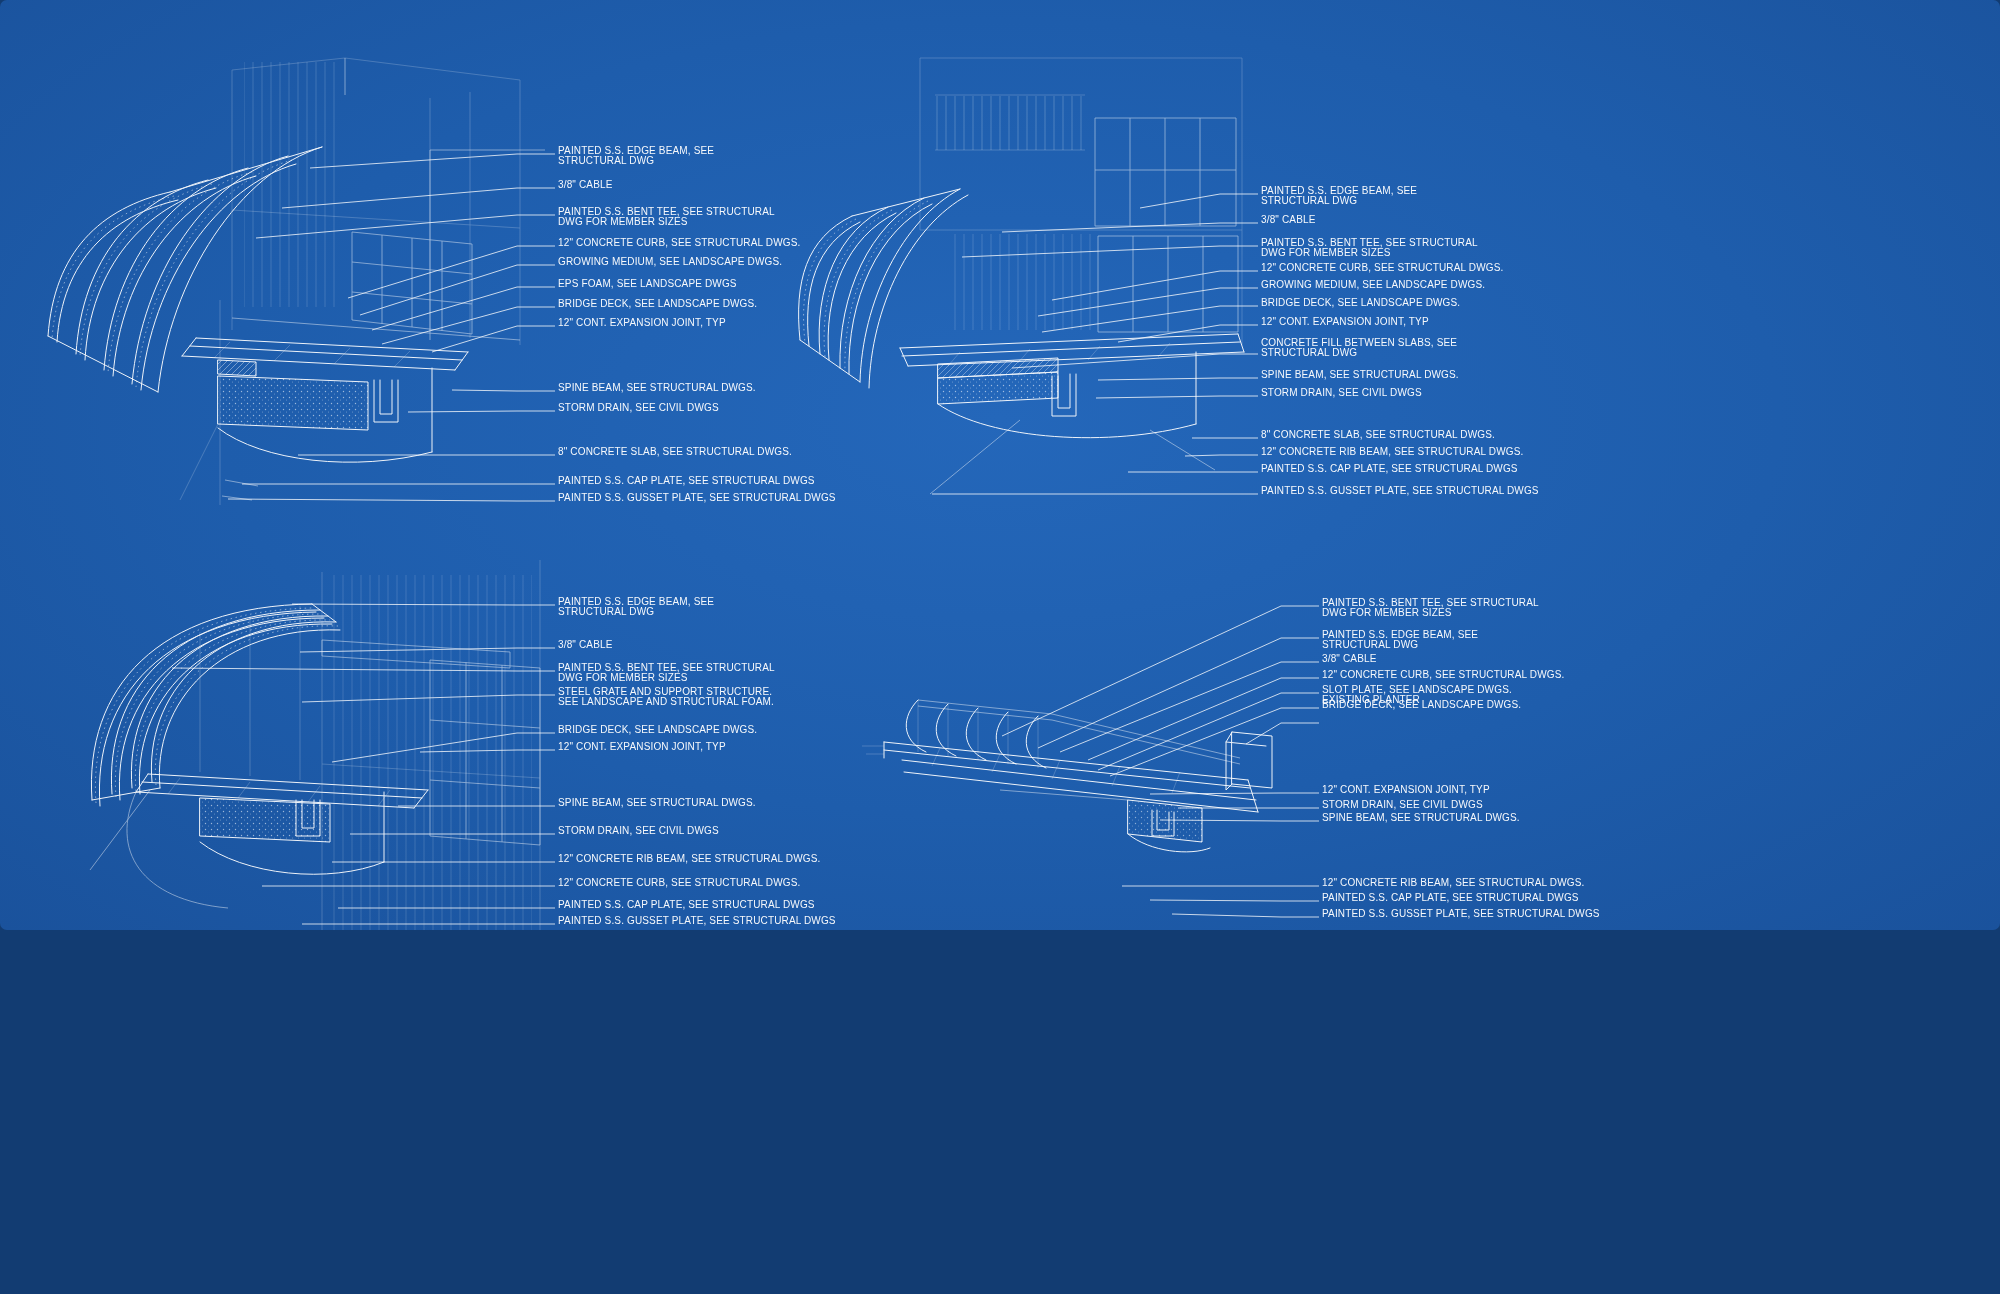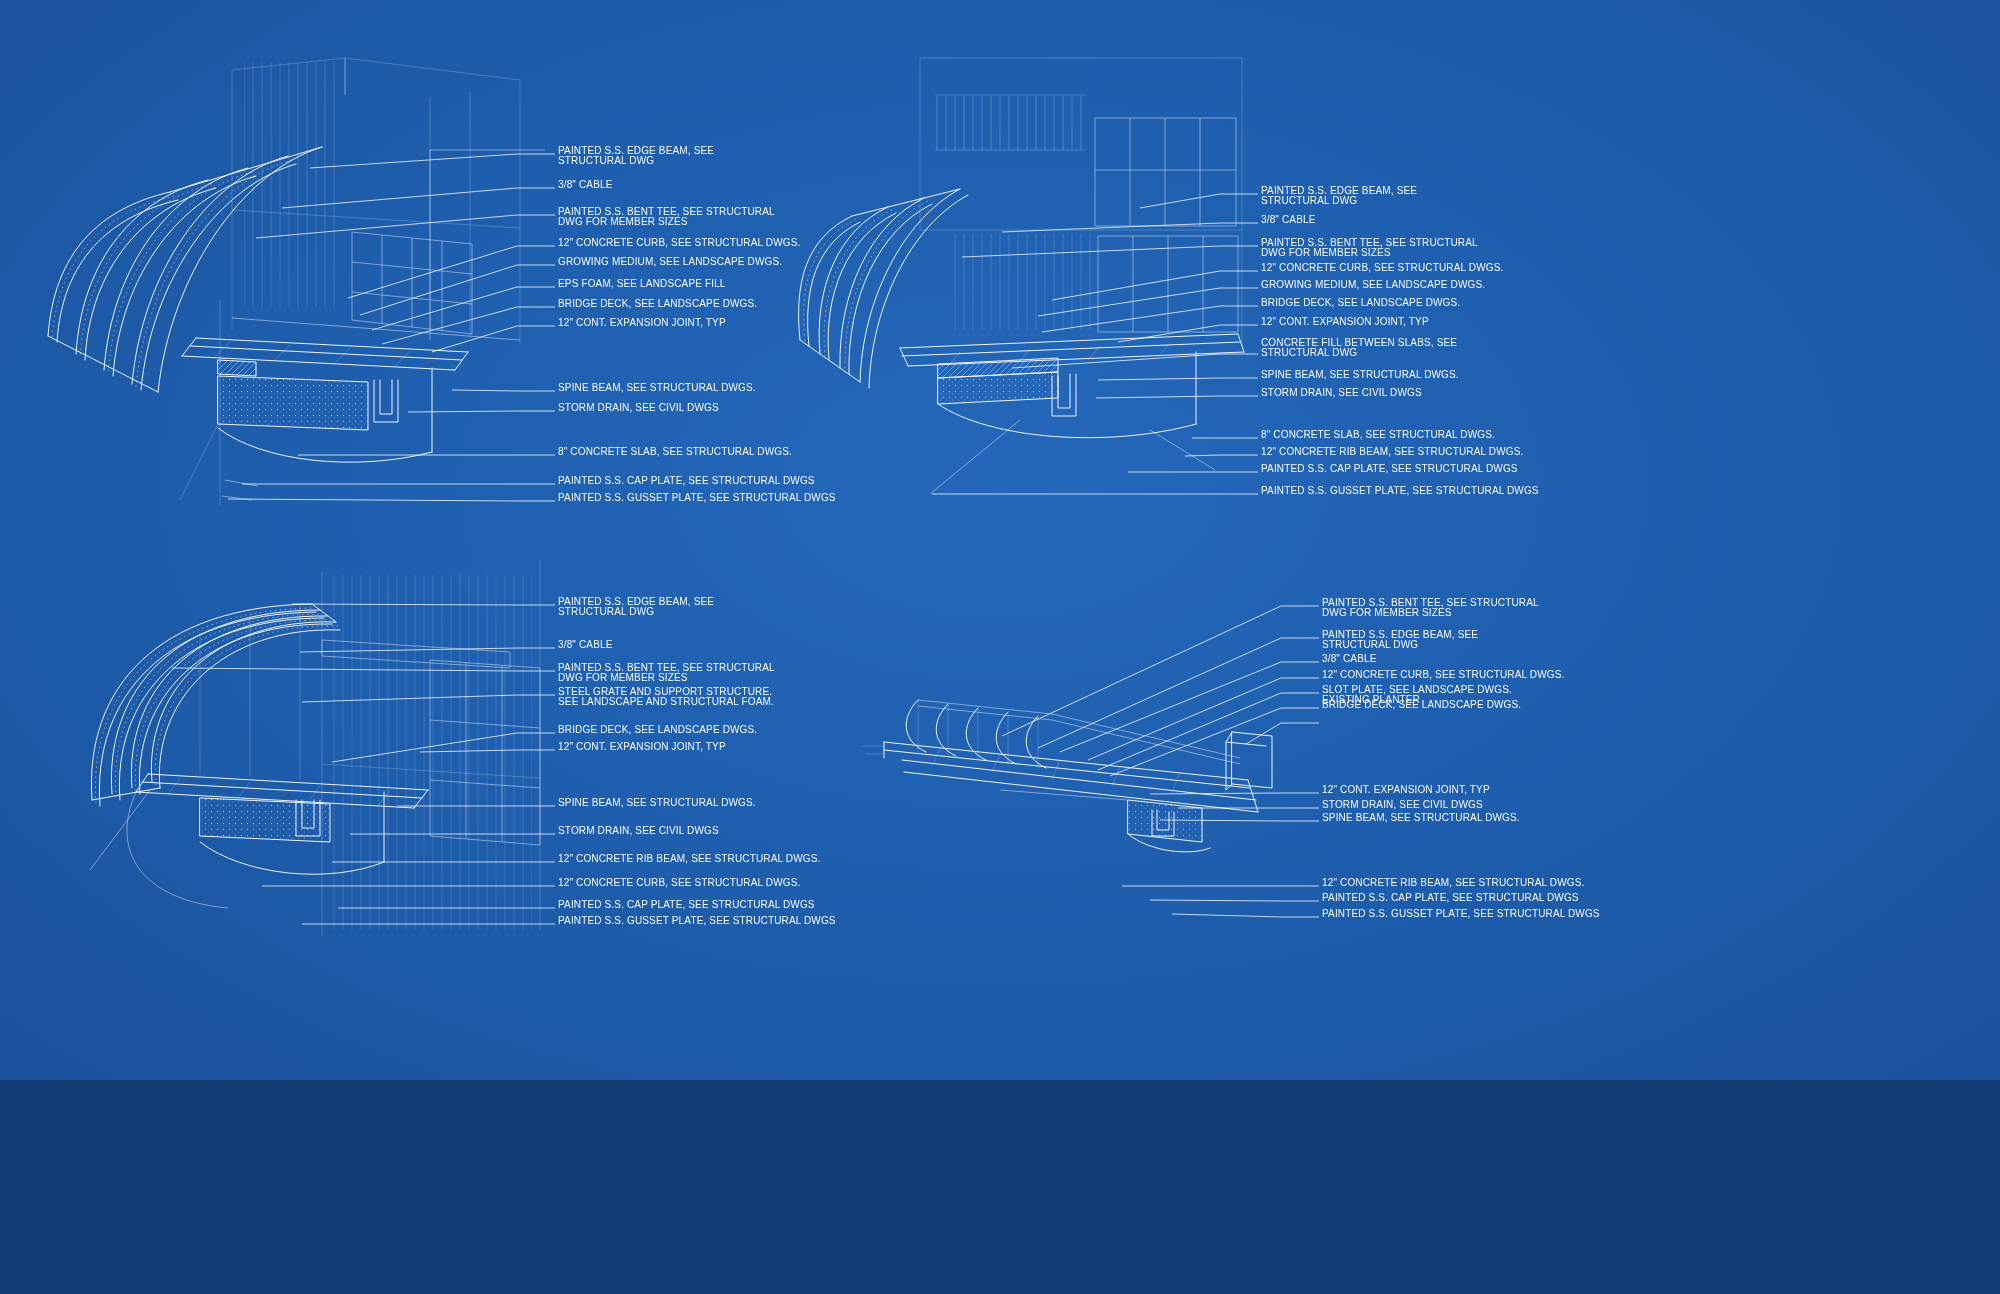--- a/index.html
+++ b/index.html
@@ -1,19 +1,20 @@
 <!DOCTYPE html>
 <html><head>
 <meta charset="utf-8">
 <style>
   html,body{margin:0;padding:0;background:#123c72;}
   #sheet{
-    position:relative;width:2000px;height:1080px;overflow:hidden;
+    position:relative;width:2000px;height:930px;overflow:hidden;
     background:radial-gradient(ellipse at 50% 45%, #2467ba 0%, #1e5dac 55%, #1a529c 100%);
     font-family:"Liberation Sans", sans-serif;
+    border-radius:7px;
   }
   svg{position:absolute;left:0;top:0;}
   .ln{stroke:#ffffff;stroke-width:1;fill:none;opacity:.92;stroke-linecap:round;}
   .md{stroke:#ffffff;stroke-width:.8;fill:none;opacity:.55;}
   .fn{stroke:#ffffff;stroke-width:.7;fill:none;opacity:.28;}
   .dsh{stroke:#ffffff;stroke-width:.8;fill:none;opacity:.6;stroke-dasharray:1.5,3.5;}
   #leaders polyline{fill:none;stroke:#ffffff;stroke-width:.9;opacity:.85;}
   .callout{
     position:absolute;color:#ffffff;font-size:10px;line-height:10px;
     letter-spacing:.15px;white-space:pre-line;opacity:.96;
@@ -347,21 +348,21 @@
     </svg>
 
   <section>
     <div class="callout" style="left:558px;top:146px">PAINTED S.S. EDGE BEAM, SEE
 STRUCTURAL DWG</div>
     <div class="callout" style="left:558px;top:180px">3/8" CABLE</div>
     <div class="callout" style="left:558px;top:207px">PAINTED S.S. BENT TEE, SEE STRUCTURAL
 DWG FOR MEMBER SIZES</div>
     <div class="callout" style="left:558px;top:238px">12" CONCRETE CURB, SEE STRUCTURAL DWGS.</div>
     <div class="callout" style="left:558px;top:257px">GROWING MEDIUM, SEE LANDSCAPE DWGS.</div>
-    <div class="callout" style="left:558px;top:279px">EPS FOAM, SEE LANDSCAPE FILL</div>
+    <div class="callout" style="left:558px;top:279px">EPS FOAM, SEE LANDSCAPE DWGS</div>
     <div class="callout" style="left:558px;top:299px">BRIDGE DECK, SEE LANDSCAPE DWGS.</div>
     <div class="callout" style="left:558px;top:318px">12" CONT. EXPANSION JOINT, TYP</div>
     <div class="callout" style="left:558px;top:383px">SPINE BEAM, SEE STRUCTURAL DWGS.</div>
     <div class="callout" style="left:558px;top:403px">STORM DRAIN, SEE CIVIL DWGS</div>
     <div class="callout" style="left:558px;top:447px">8" CONCRETE SLAB, SEE STRUCTURAL DWGS.</div>
     <div class="callout" style="left:558px;top:476px">PAINTED S.S. CAP PLATE, SEE STRUCTURAL DWGS</div>
     <div class="callout" style="left:558px;top:493px">PAINTED S.S. GUSSET PLATE, SEE STRUCTURAL DWGS</div>
   </section>
 
   <section>

